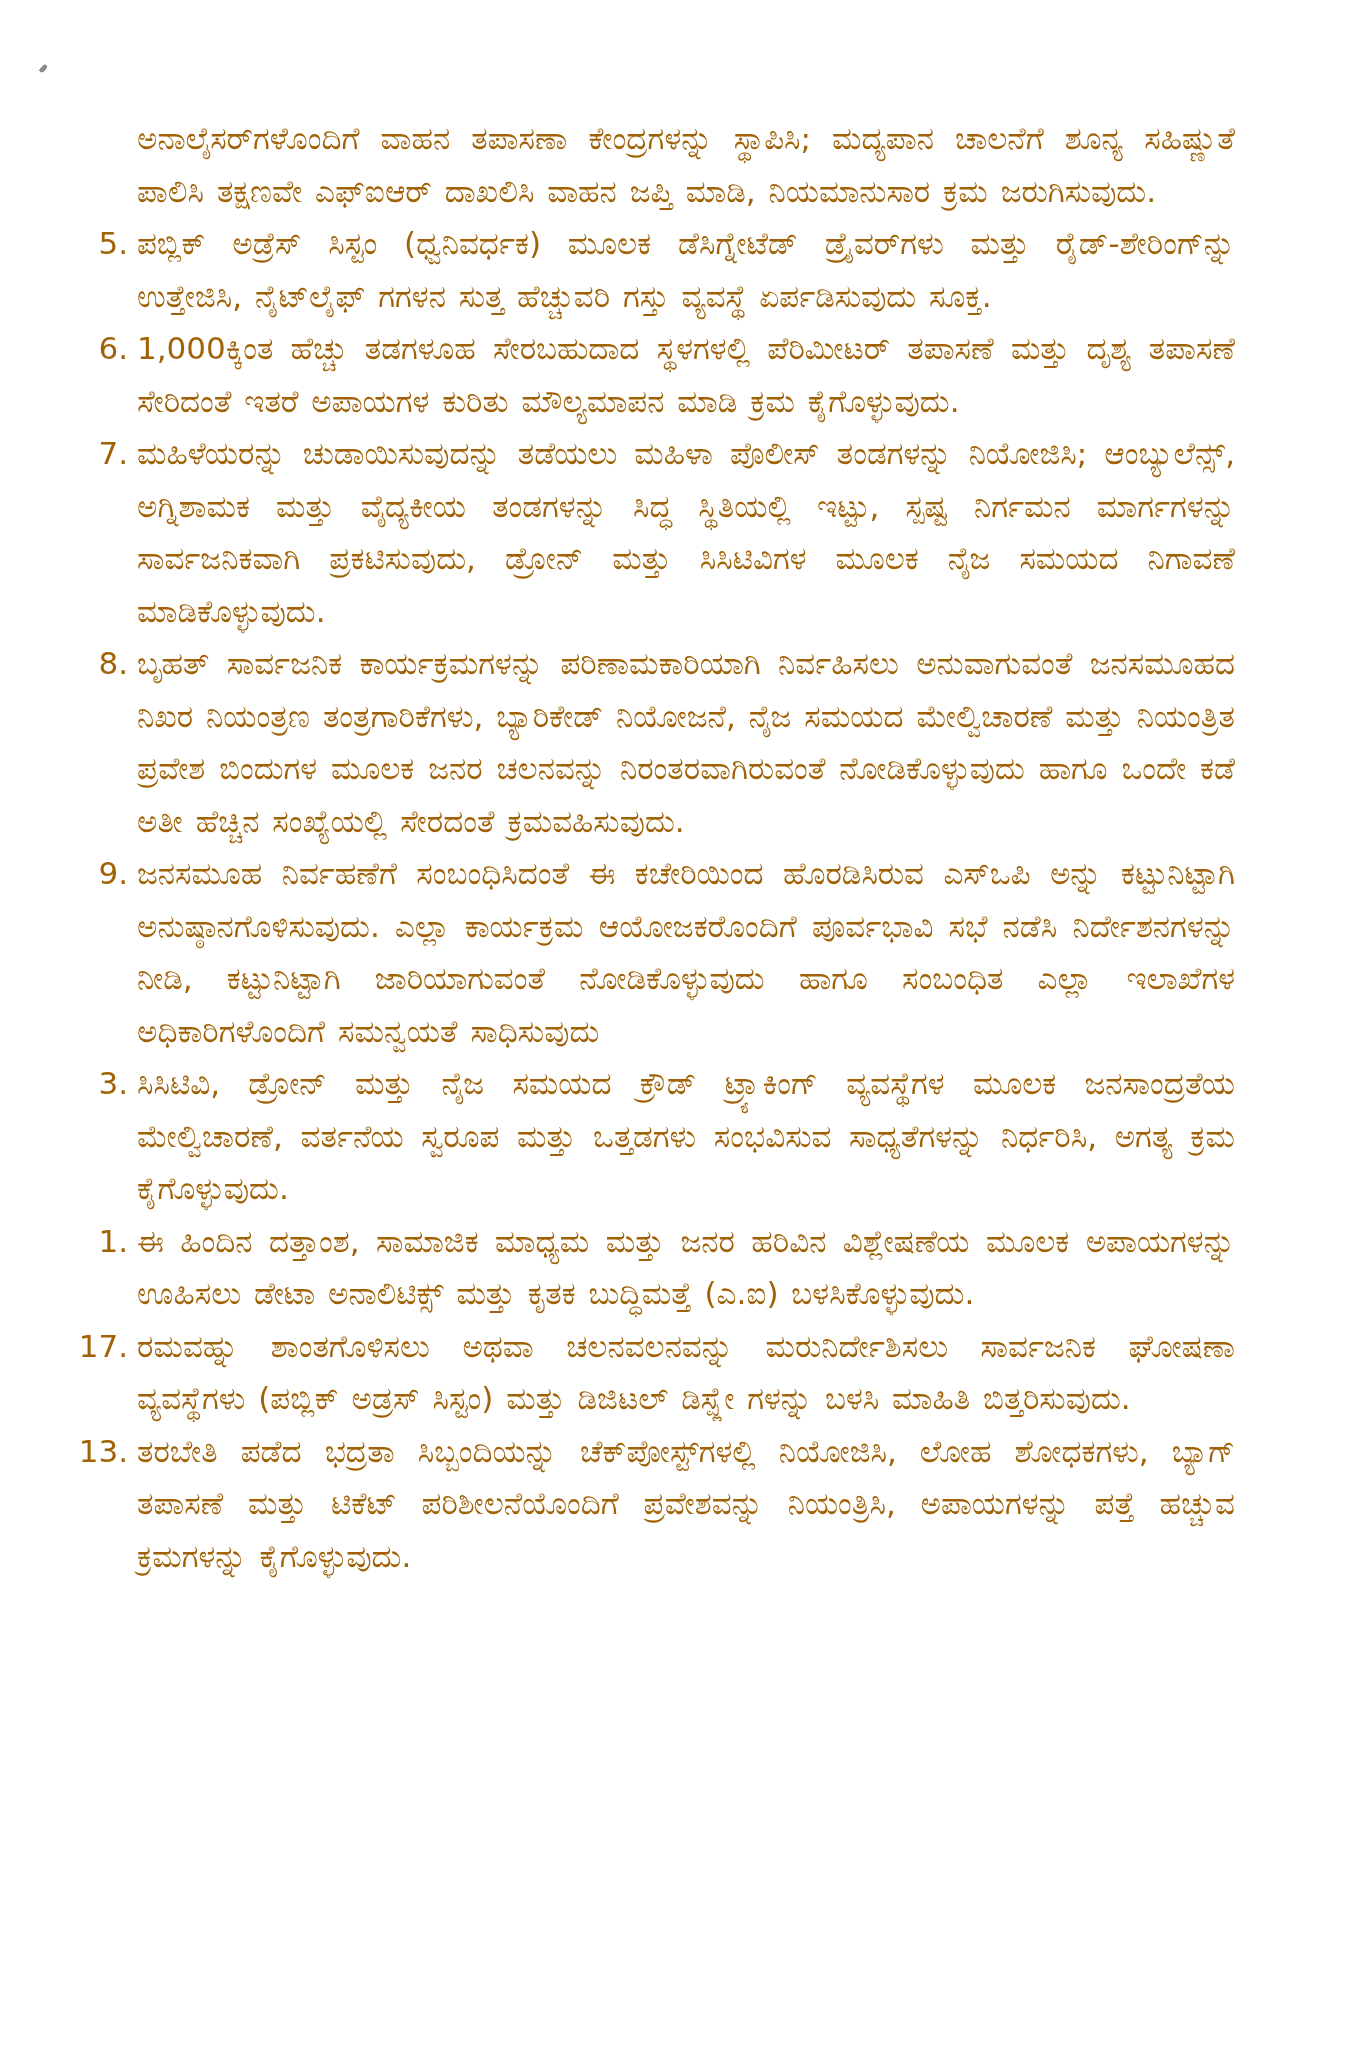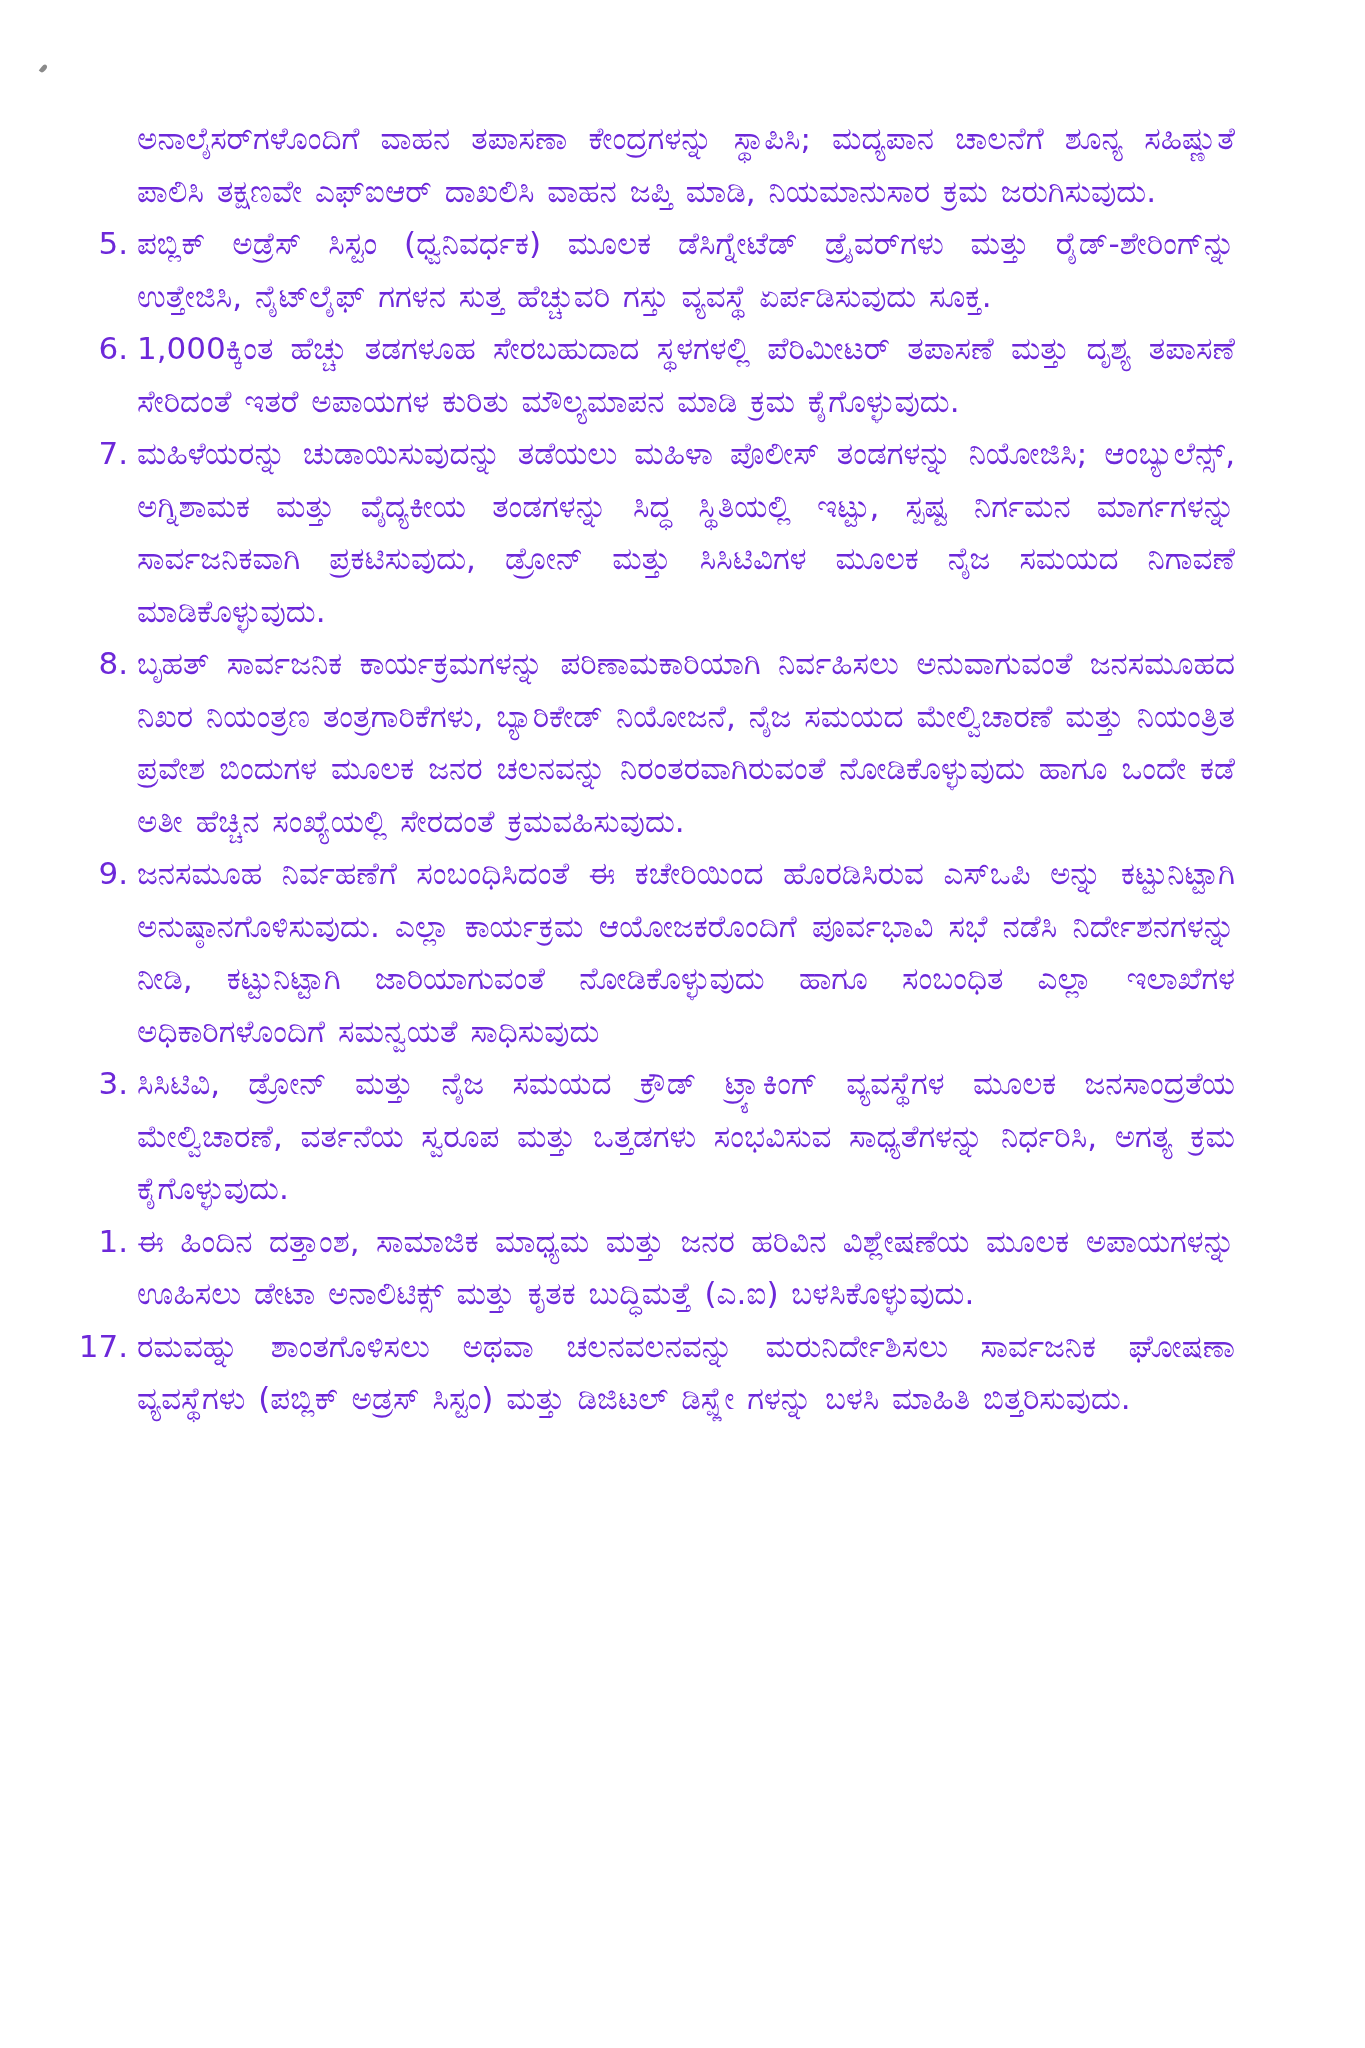--- a/index.html
+++ b/index.html
@@ -20,21 +20,21 @@
     height:9px;
     background:#8a8a8a;
     border-radius:50% 50% 50% 0;
     transform:rotate(38deg);
   }
   .content{
     position:absolute;
     left:137px;
     top:112px;
     width:1098px;
-    color:#6d28d9;
+    color:#a16207;
     font-size:31px;
     line-height:52.5px;
     text-align:justify;
     text-justify:inter-word;
     word-spacing:3px;
   }
   .intro{margin:0 0 0 0;}
   ol.items{list-style:none;margin:0;padding:0;}
   li.item{position:relative;margin:0;padding:0;}
   .num{
@@ -55,15 +55,16 @@
     <p class="intro">ಅನಾಲೈಸರ್‌ಗಳೊಂದಿಗೆ ವಾಹನ ತಪಾಸಣಾ ಕೇಂದ್ರಗಳನ್ನು ಸ್ಥಾಪಿಸಿ; ಮದ್ಯಪಾನ ಚಾಲನೆಗೆ ಶೂನ್ಯ ಸಹಿಷ್ಣುತೆ ಪಾಲಿಸಿ ತಕ್ಷಣವೇ ಎಫ್‌ಐಆರ್ ದಾಖಲಿಸಿ ವಾಹನ ಜಪ್ತಿ ಮಾಡಿ, ನಿಯಮಾನುಸಾರ ಕ್ರಮ ಜರುಗಿಸುವುದು.</p>
     <ol class="items">
         <li class="item"><span class="num">5.</span><span>ಪಬ್ಲಿಕ್ ಅಡ್ರೆಸ್ ಸಿಸ್ಟಂ (ಧ್ವನಿವರ್ಧಕ) ಮೂಲಕ ಡೆಸಿಗ್ನೇಟೆಡ್ ಡ್ರೈವರ್‌ಗಳು ಮತ್ತು ರೈಡ್-ಶೇರಿಂಗ್‌ನ್ನು ಉತ್ತೇಜಿಸಿ, ನೈಟ್‌ಲೈಫ್ ಗಗಳನ ಸುತ್ತ ಹೆಚ್ಚುವರಿ ಗಸ್ತು ವ್ಯವಸ್ಥೆ ಏರ್ಪಡಿಸುವುದು ಸೂಕ್ತ.</span></li>
         <li class="item"><span class="num">6.</span><span>1,000ಕ್ಕಿಂತ ಹೆಚ್ಚು ತಡಗಳೂಹ ಸೇರಬಹುದಾದ ಸ್ಥಳಗಳಲ್ಲಿ ಪೆರಿಮೀಟರ್ ತಪಾಸಣೆ ಮತ್ತು ದೃಶ್ಯ ತಪಾಸಣೆ ಸೇರಿದಂತೆ ಇತರೆ ಅಪಾಯಗಳ ಕುರಿತು ಮೌಲ್ಯಮಾಪನ ಮಾಡಿ ಕ್ರಮ ಕೈಗೊಳ್ಳುವುದು.</span></li>
         <li class="item"><span class="num">7.</span><span>ಮಹಿಳೆಯರನ್ನು ಚುಡಾಯಿಸುವುದನ್ನು ತಡೆಯಲು ಮಹಿಳಾ ಪೊಲೀಸ್ ತಂಡಗಳನ್ನು ನಿಯೋಜಿಸಿ; ಆಂಬ್ಯುಲೆನ್ಸ್, ಅಗ್ನಿಶಾಮಕ ಮತ್ತು ವೈದ್ಯಕೀಯ ತಂಡಗಳನ್ನು ಸಿದ್ಧ ಸ್ಥಿತಿಯಲ್ಲಿ ಇಟ್ಟು, ಸ್ಪಷ್ಟ ನಿರ್ಗಮನ ಮಾರ್ಗಗಳನ್ನು ಸಾರ್ವಜನಿಕವಾಗಿ ಪ್ರಕಟಿಸುವುದು, ಡ್ರೋನ್ ಮತ್ತು ಸಿಸಿಟಿವಿಗಳ ಮೂಲಕ ನೈಜ ಸಮಯದ ನಿಗಾವಣೆ ಮಾಡಿಕೊಳ್ಳುವುದು.</span></li>
         <li class="item"><span class="num">8.</span><span>ಬೃಹತ್ ಸಾರ್ವಜನಿಕ ಕಾರ್ಯಕ್ರಮಗಳನ್ನು ಪರಿಣಾಮಕಾರಿಯಾಗಿ ನಿರ್ವಹಿಸಲು ಅನುವಾಗುವಂತೆ ಜನಸಮೂಹದ ನಿಖರ ನಿಯಂತ್ರಣ ತಂತ್ರಗಾರಿಕೆಗಳು, ಬ್ಯಾರಿಕೇಡ್ ನಿಯೋಜನೆ, ನೈಜ ಸಮಯದ ಮೇಲ್ವಿಚಾರಣೆ ಮತ್ತು ನಿಯಂತ್ರಿತ ಪ್ರವೇಶ ಬಿಂದುಗಳ ಮೂಲಕ ಜನರ ಚಲನವನ್ನು ನಿರಂತರವಾಗಿರುವಂತೆ ನೋಡಿಕೊಳ್ಳುವುದು ಹಾಗೂ ಒಂದೇ ಕಡೆ ಅತೀ ಹೆಚ್ಚಿನ ಸಂಖ್ಯೆಯಲ್ಲಿ ಸೇರದಂತೆ ಕ್ರಮವಹಿಸುವುದು.</span></li>
         <li class="item"><span class="num">9.</span><span>ಜನಸಮೂಹ ನಿರ್ವಹಣೆಗೆ ಸಂಬಂಧಿಸಿದಂತೆ ಈ ಕಚೇರಿಯಿಂದ ಹೊರಡಿಸಿರುವ ಎಸ್‌ಒಪಿ ಅನ್ನು ಕಟ್ಟುನಿಟ್ಟಾಗಿ ಅನುಷ್ಠಾನಗೊಳಿಸುವುದು. ಎಲ್ಲಾ ಕಾರ್ಯಕ್ರಮ ಆಯೋಜಕರೊಂದಿಗೆ ಪೂರ್ವಭಾವಿ ಸಭೆ ನಡೆಸಿ ನಿರ್ದೇಶನಗಳನ್ನು ನೀಡಿ, ಕಟ್ಟುನಿಟ್ಟಾಗಿ ಜಾರಿಯಾಗುವಂತೆ ನೋಡಿಕೊಳ್ಳುವುದು ಹಾಗೂ ಸಂಬಂಧಿತ ಎಲ್ಲಾ ಇಲಾಖೆಗಳ ಅಧಿಕಾರಿಗಳೊಂದಿಗೆ ಸಮನ್ವಯತೆ ಸಾಧಿಸುವುದು</span></li>
         <li class="item"><span class="num">3.</span><span>ಸಿಸಿಟಿವಿ, ಡ್ರೋನ್ ಮತ್ತು ನೈಜ ಸಮಯದ ಕ್ರೌಡ್ ಟ್ರ್ಯಾಕಿಂಗ್ ವ್ಯವಸ್ಥೆಗಳ ಮೂಲಕ ಜನಸಾಂದ್ರತೆಯ ಮೇಲ್ವಿಚಾರಣೆ, ವರ್ತನೆಯ ಸ್ವರೂಪ ಮತ್ತು ಒತ್ತಡಗಳು ಸಂಭವಿಸುವ ಸಾಧ್ಯತೆಗಳನ್ನು ನಿರ್ಧರಿಸಿ, ಅಗತ್ಯ ಕ್ರಮ ಕೈಗೊಳ್ಳುವುದು.</span></li>
         <li class="item"><span class="num">1.</span><span>ಈ ಹಿಂದಿನ ದತ್ತಾಂಶ, ಸಾಮಾಜಿಕ ಮಾಧ್ಯಮ ಮತ್ತು ಜನರ ಹರಿವಿನ ವಿಶ್ಲೇಷಣೆಯ ಮೂಲಕ ಅಪಾಯಗಳನ್ನು ಊಹಿಸಲು ಡೇಟಾ ಅನಾಲಿಟಿಕ್ಸ್ ಮತ್ತು ಕೃತಕ ಬುದ್ಧಿಮತ್ತೆ (ಎ.ಐ) ಬಳಸಿಕೊಳ್ಳುವುದು.</span></li>
         <li class="item"><span class="num">17.</span><span>ರಮವಹ್ನು ಶಾಂತಗೊಳಿಸಲು ಅಥವಾ ಚಲನವಲನವನ್ನು ಮರುನಿರ್ದೇಶಿಸಲು ಸಾರ್ವಜನಿಕ ಘೋಷಣಾ ವ್ಯವಸ್ಥೆಗಳು (ಪಬ್ಲಿಕ್ ಅಡ್ರಸ್ ಸಿಸ್ಟಂ) ಮತ್ತು ಡಿಜಿಟಲ್ ಡಿಸ್ಪ್ಲೇ ಗಳನ್ನು ಬಳಸಿ ಮಾಹಿತಿ ಬಿತ್ತರಿಸುವುದು.</span></li>
+        <li class="item"><span class="num">13.</span><span>ತರಬೇತಿ ಪಡೆದ ಭದ್ರತಾ ಸಿಬ್ಬಂದಿಯನ್ನು ಚೆಕ್‌ಪೋಸ್ಟ್‌ಗಳಲ್ಲಿ ನಿಯೋಜಿಸಿ, ಲೋಹ ಶೋಧಕಗಳು, ಬ್ಯಾಗ್ ತಪಾಸಣೆ ಮತ್ತು ಟಿಕೆಟ್ ಪರಿಶೀಲನೆಯೊಂದಿಗೆ ಪ್ರವೇಶವನ್ನು ನಿಯಂತ್ರಿಸಿ, ಅಪಾಯಗಳನ್ನು ಪತ್ತೆ ಹಚ್ಚುವ ಕ್ರಮಗಳನ್ನು ಕೈಗೊಳ್ಳುವುದು.</span></li>
       </ol>
   </div>
 </div>
 
 </body></html>

